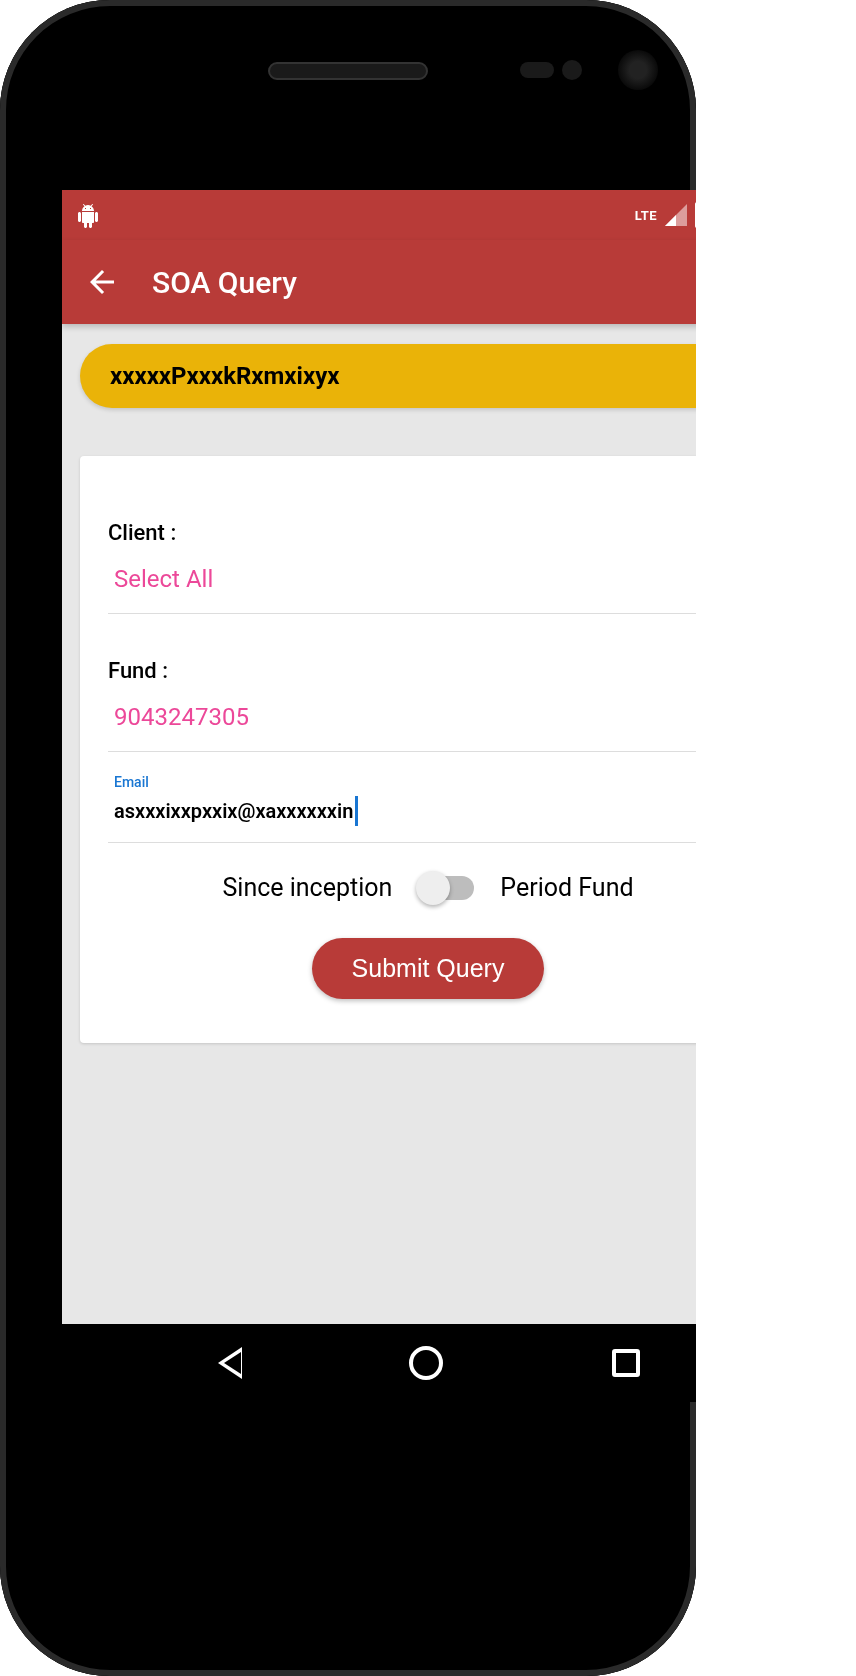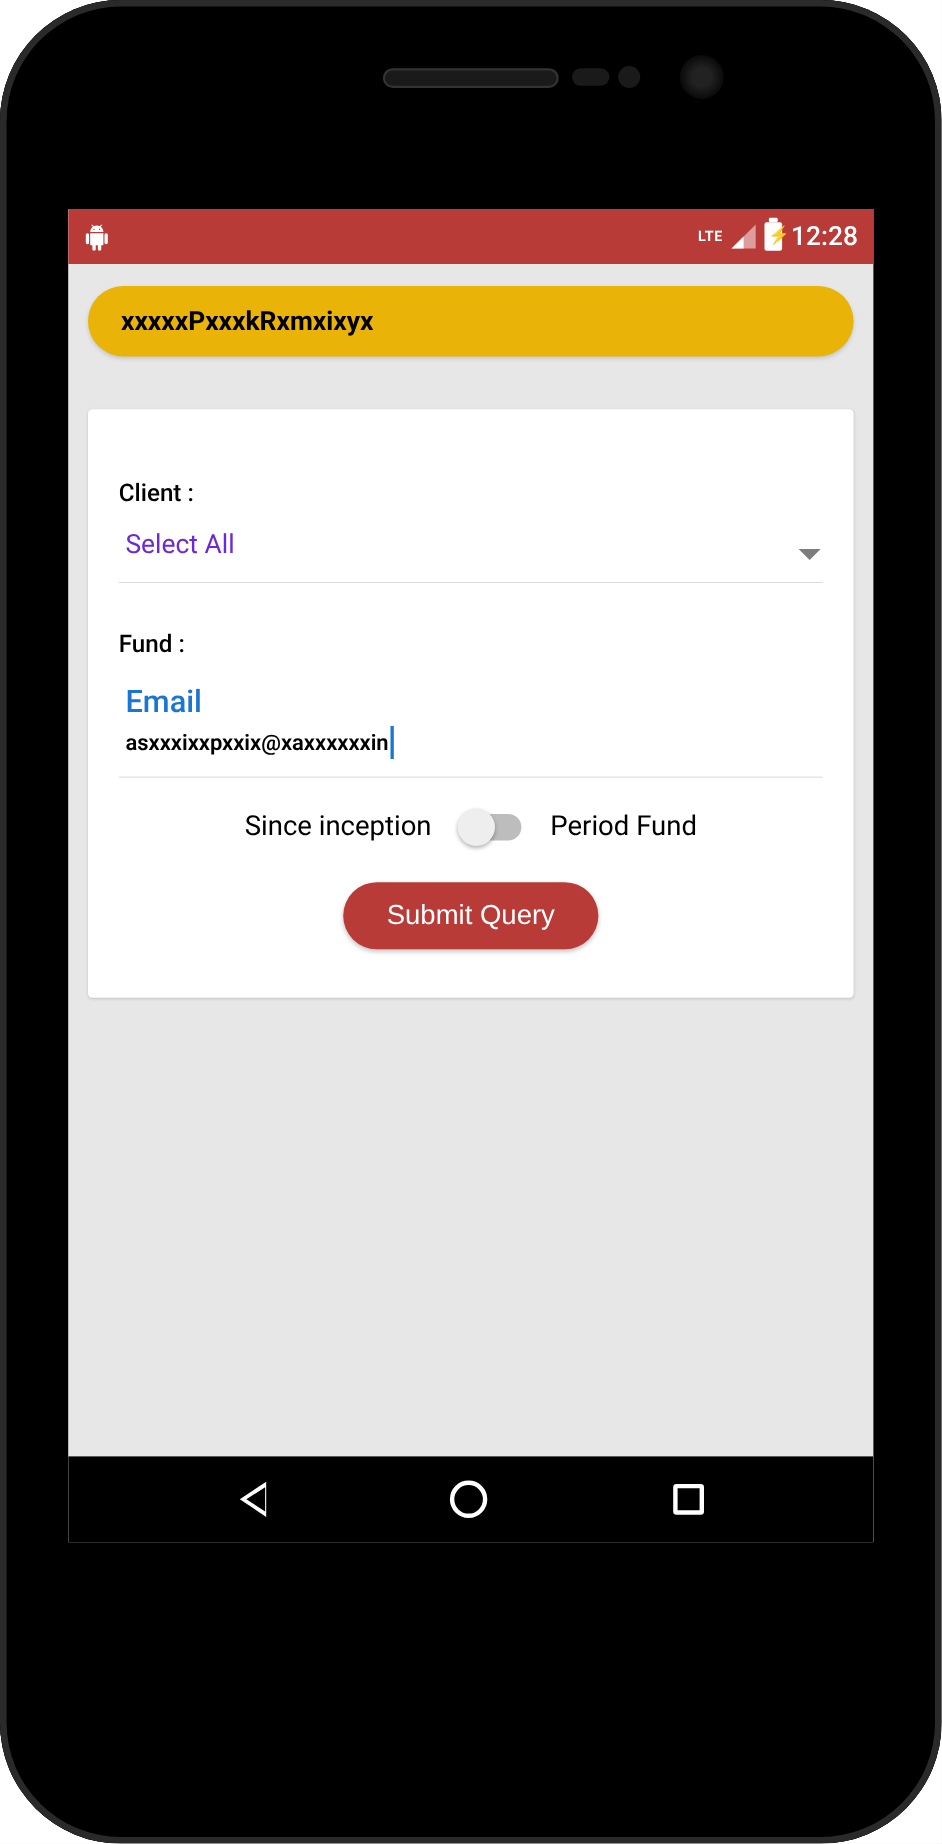--- a/index.html
+++ b/index.html
@@ -1,19 +1,19 @@
 <!DOCTYPE html>
 <html><head>
 <meta charset="utf-8">
 <style>
   * { box-sizing: border-box; margin: 0; padding: 0; }
   html, body { width: 856px; height: 1676px; background: #fff; font-family: Roboto, Arial, sans-serif; }
   
   .device-frame {
-    width: 856px; height: 1676px;
+    width: 696px; height: 1676px;
     background: #000;
     border-radius: 110px;
     position: relative;
     overflow: hidden;
     box-shadow: inset 0 0 0 6px #2a2a2a, inset 0 0 0 12px #000;
     padding-left: 20px;
   }
   
   .speaker {
     position: absolute;
@@ -146,34 +146,34 @@
     font-weight: 500;
     margin-bottom: 14px;
     margin-top: 44px;
   }
   .dropdown {
     display: flex;
     justify-content: space-between;
     align-items: flex-end;
     padding: 6px 2px 20px 6px;
     border-bottom: 1px solid #ddd;
-    color: #6d28d9;
+    color: #ec4899;
     font-size: 24px;
     cursor: pointer;
   }
   .dropdown-caret {
     width: 0; height: 0;
     border-left: 10px solid transparent;
     border-right: 10px solid transparent;
     border-top: 10px solid #7d7d7d;
   }
   
   .email-block { margin-top: 22px; }
   .email-label {
-    font-size: 28px;
+    font-size: 14px;
     color: #1976d2;
     font-weight: 500;
     margin-bottom: 6px;
     padding-left: 6px;
   }
   .email-input-wrap {
     border-bottom: 1px solid #ddd;
     padding: 0 0 16px 6px;
     display: flex;
     align-items: center;
@@ -296,40 +296,52 @@
         </span>
       </div>
       <div class="status-right">
         <span class="lte-box">LTE</span>
         <span class="signal-tri"></span>
         <span class="battery-icon"></span>
         <span>12:28</span>
       </div>
     </div>
 
+    <div class="app-bar">
+      <span class="back-arrow">
+        <svg viewBox="0 0 24 24" fill="#fff">
+            <path d="M20 11H7.83l5.59-5.59L12 4l-8 8 8 8 1.41-1.41L7.83 13H20v-2z"></path>
+          </svg>
+      </span>
+      <span class="app-title">SOA Query</span>
+    </div>
 
     <div class="content">
 
       <div class="search-pill">
         <span>xxxxxPxxxkRxmxixyx</span>
       </div>
 
       <div class="form-card">
 
         <div class="field-block first">
           <div class="field-label">Client :</div>
           <div class="dropdown">
             <span>Select All</span>
             <span class="dropdown-caret"></span>
           </div>
         </div>
 
 
         <div class="field-block">
           <div class="field-label">Fund :</div>
+          <div class="dropdown">
+            <span>9043247305</span>
+            <span class="dropdown-caret"></span>
+          </div>
         </div>
 
         <div class="email-block">
           <div class="email-label">Email</div>
           <div class="email-input-wrap">
             <span class="email-value">asxxxixxpxxix@xaxxxxxxin</span>
             <span class="cursor-blink"></span>
           </div>
         </div>
 

